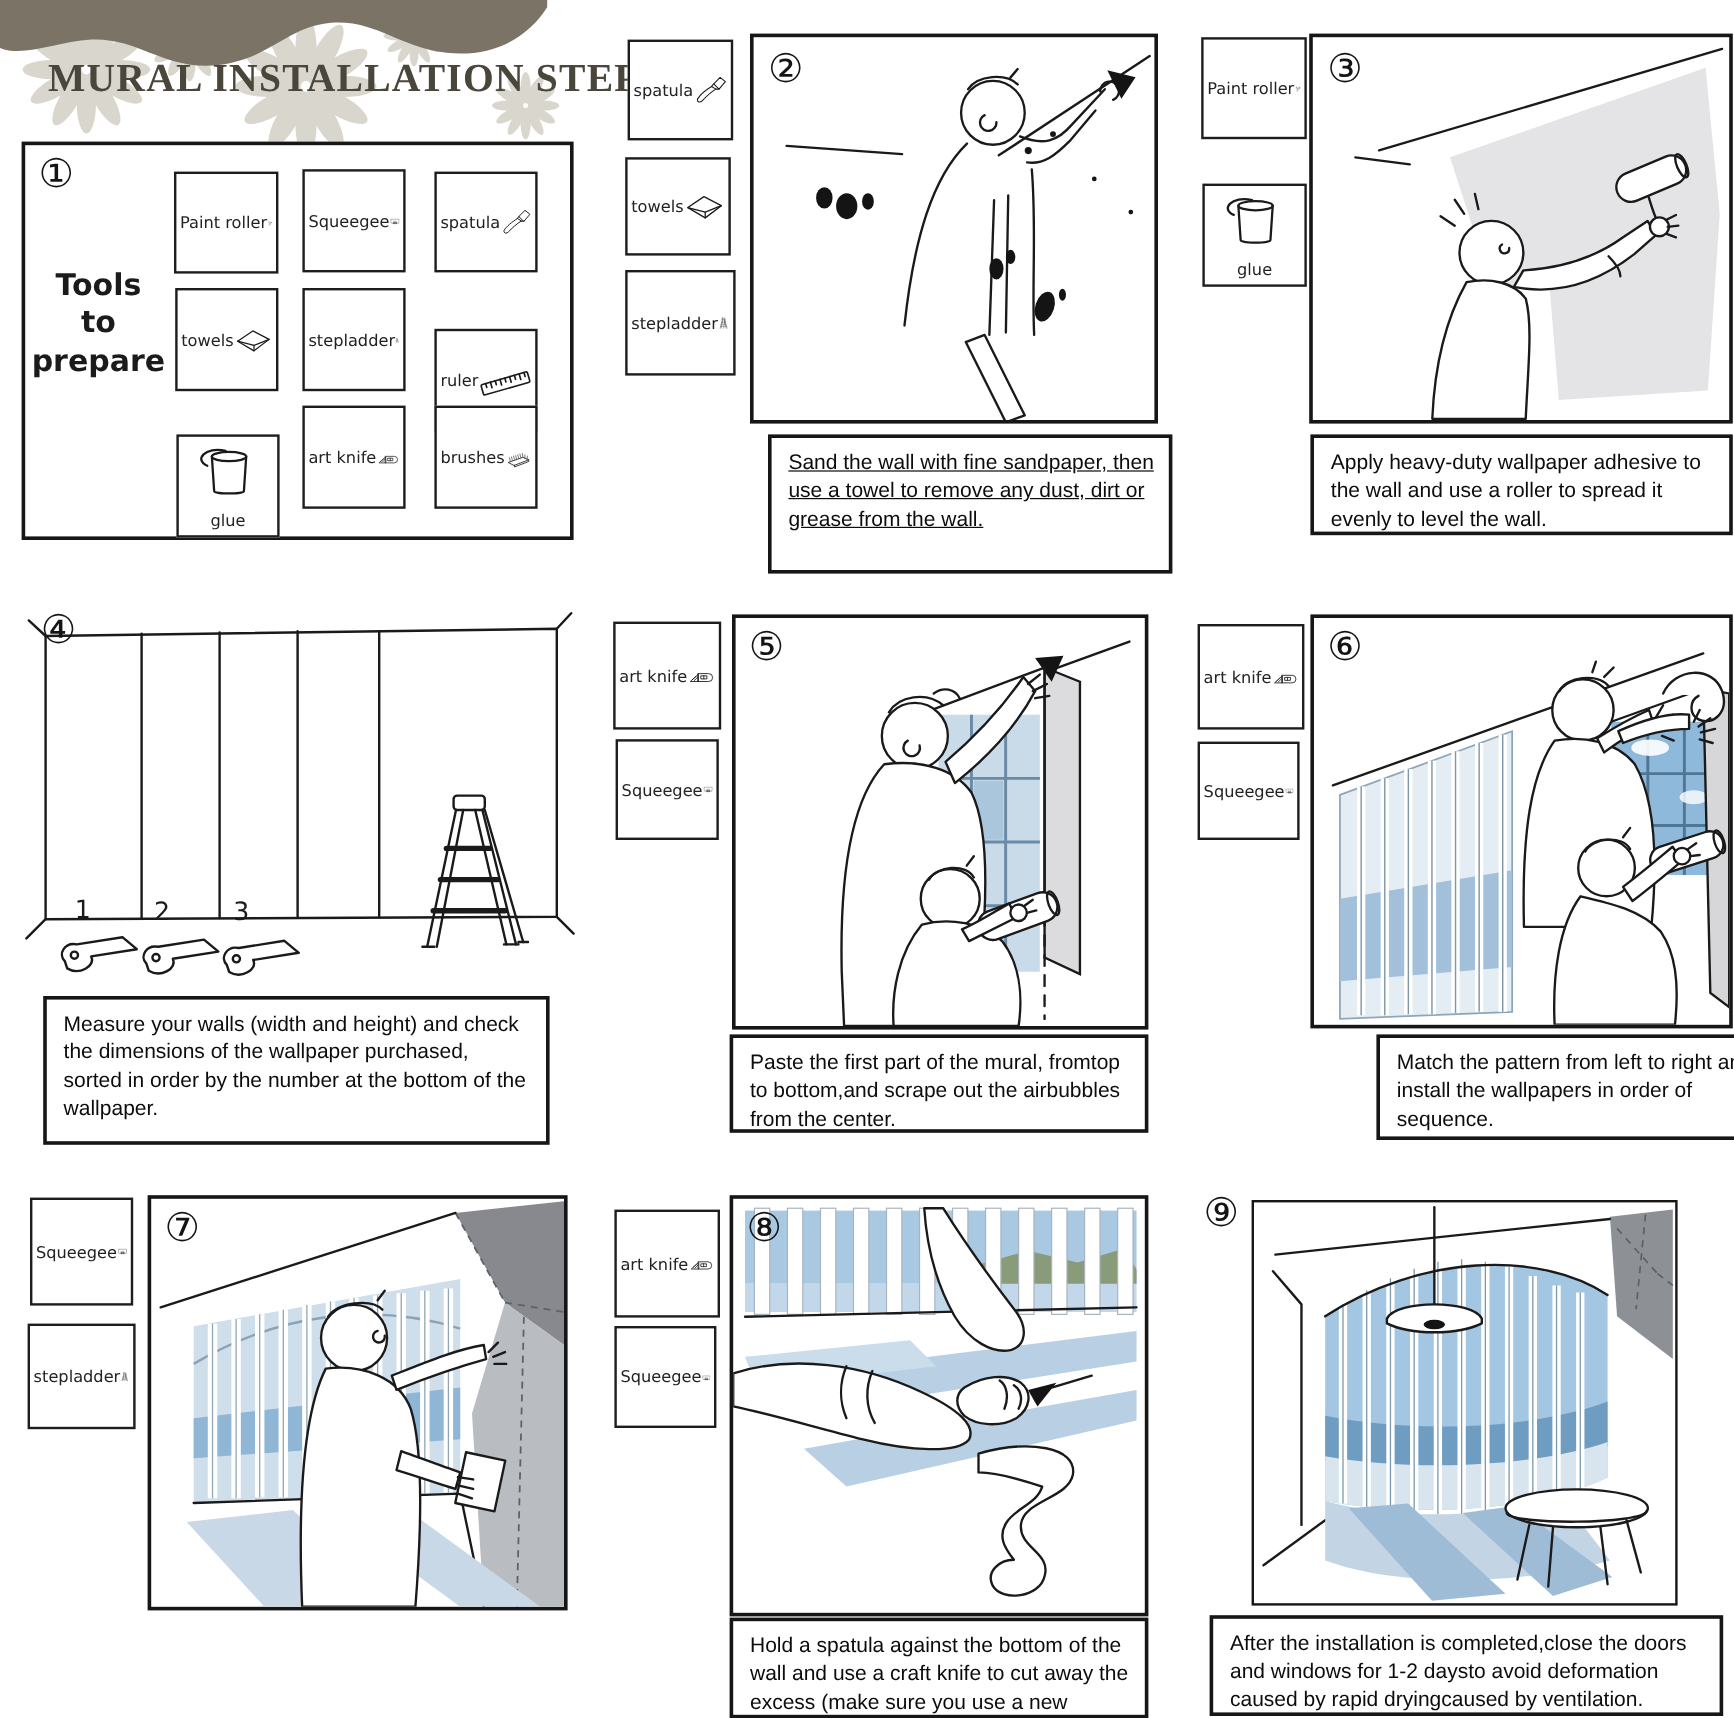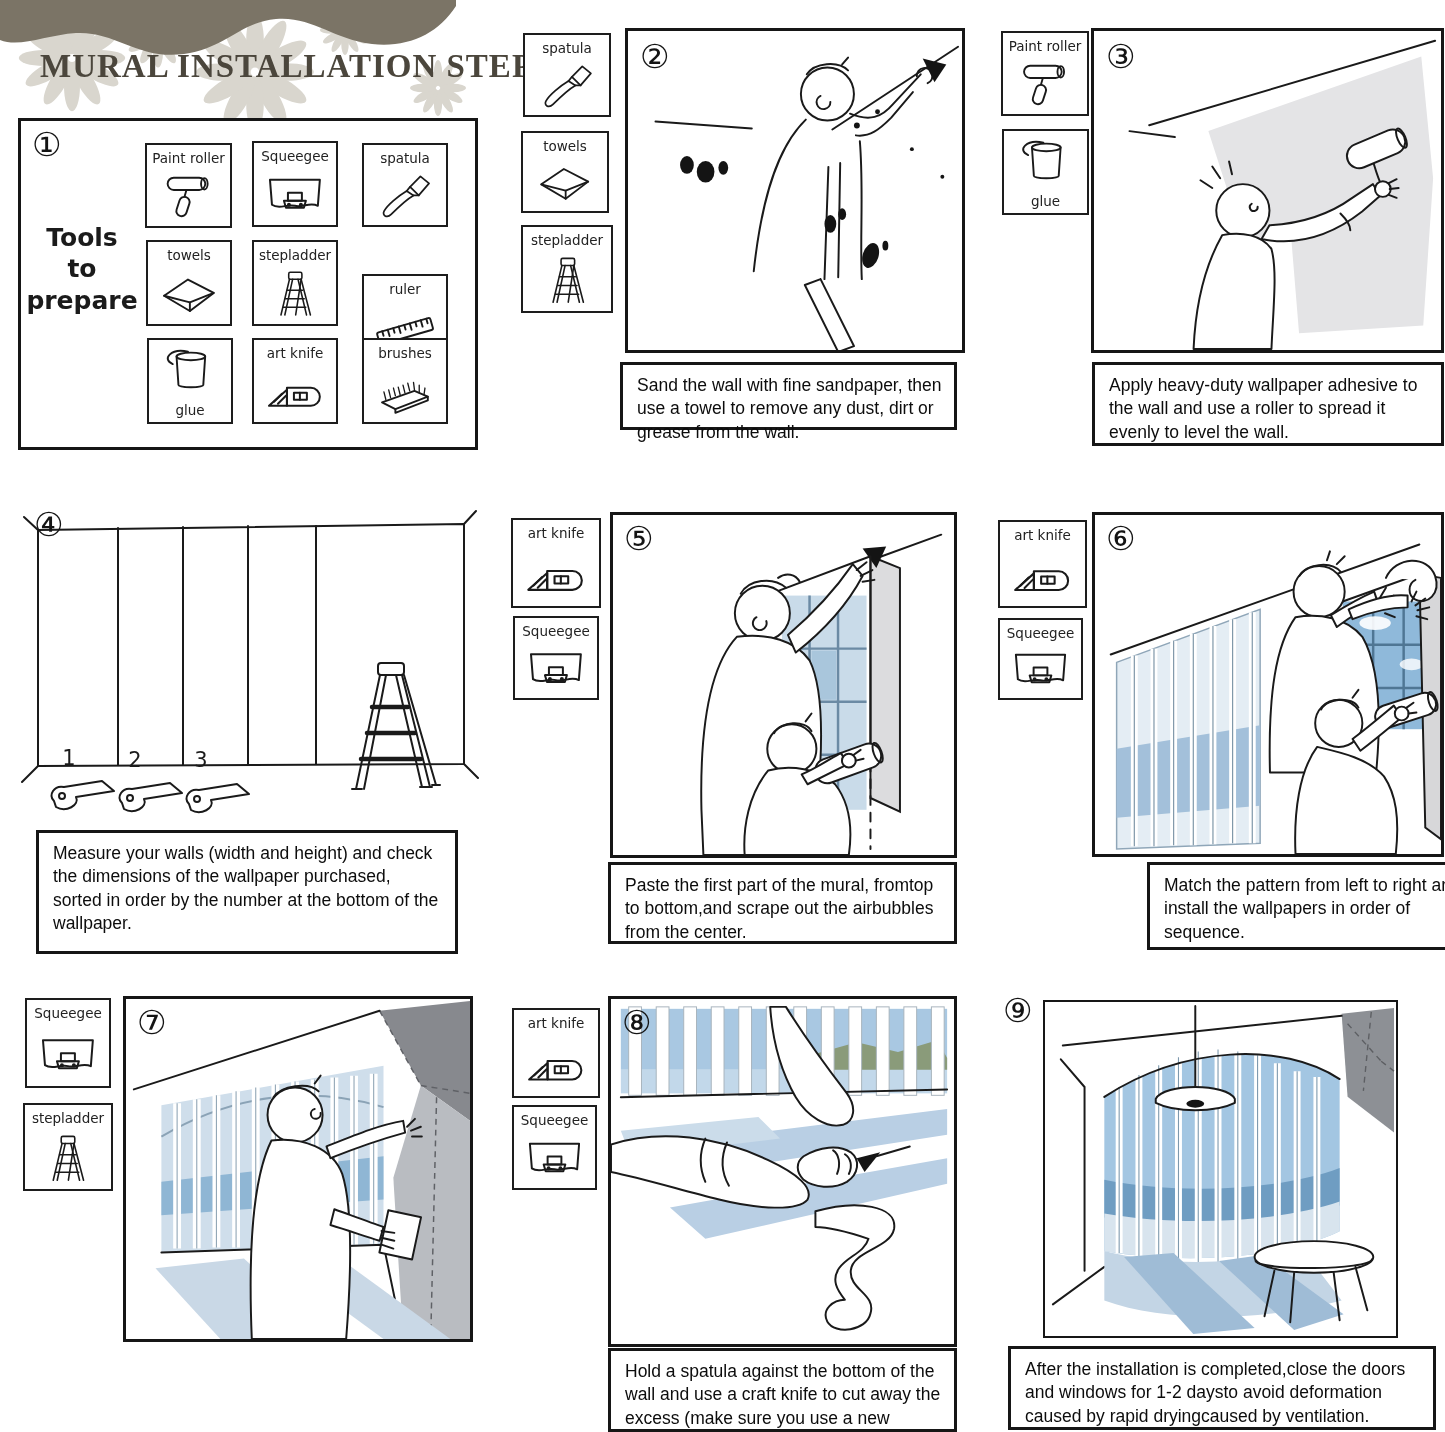--- a/index.html
+++ b/index.html
@@ -5,23 +5,23 @@
   html,body{margin:0;padding:0;background:#ffffff;}
   #poster{position:relative;width:1445px;height:1432px;background:#fff;overflow:hidden;
           font-family:"Liberation Sans",sans-serif;color:#111;}
 
   
   .panel-frame{position:absolute;border:3px solid #161616;background:#fff;box-sizing:border-box;}
   .caption-box{position:absolute;border:3px solid #161616;background:#fff;box-sizing:border-box;
                padding:9px 12px 6px 14px;font-size:17.5px;line-height:1.33;color:#0c0c0c;
                font-family:"Liberation Sans",sans-serif;}
   .toolbox{position:absolute;border:2.5px solid #1d1d1d;background:#fff;box-sizing:border-box;
-           display:flex;flex-direction:column;align-items:center;justify-content:space-between;
+           display:flex;flex-direction:row;align-items:center;justify-content:space-between;
            padding:5px 3px 4px 3px;}
-  .toolbox.rev{flex-direction:column-reverse;}
+  .toolbox.rev{flex-direction:column-reverse;margin-top:24px;}
   .toolbox .tl{font-size:13.5px;color:#222;font-family:"DejaVu Sans",sans-serif;white-space:nowrap;}
   .toolbox svg.ticon{width:84%;height:68%;}
   .badge{position:absolute;font-family:"DejaVu Sans",sans-serif;font-size:33px;line-height:1;color:#141414;}
   .illu{position:absolute;inset:0;width:100%;height:100%;}
 
   
   .ln{stroke:#1a1a1a;stroke-width:2;fill:none;stroke-linecap:round;stroke-linejoin:round;}
   .fw{fill:#ffffff;stroke:#1a1a1a;stroke-width:2;stroke-linejoin:round;stroke-linecap:round;}
   .fb{fill:#141414;stroke:none;}
 
@@ -227,21 +227,21 @@
       <ellipse class="fb" cx="218" cy="186" rx="4" ry="6"></ellipse>
       <ellipse class="fb" cx="247" cy="228" rx="8" ry="13" transform="rotate(18 247 228)"></ellipse>
       <ellipse class="fb" cx="262" cy="218" rx="3" ry="5"></ellipse>
       <circle class="fb" cx="233" cy="96" r="3"></circle>
         <circle class="fb" cx="254" cy="82" r="2.5"></circle>
       <circle class="fb" cx="289" cy="120" r="2"></circle>
         <circle class="fb" cx="320" cy="148" r="2"></circle>
     </svg>
   </div>
   <div class="badge" style="left:640px;top:40px;">②</div>
-  <div class="caption-box" style="left:620px;top:362px;width:337px;height:68px;">
+  <div class="caption-box" style="left:640px;top:362px;width:337px;height:116px;text-decoration:underline;">
     <span>Sand the wall with fine sandpaper, then use a towel to remove any dust, dirt or grease from the wall.</span>
   </div>
 
   <div class="toolbox" style="left:1001px;top:31px;width:88px;height:85px;">
     <span class="tl">Paint roller</span>
     <svg class="ticon" viewBox="0 0 64 52">
         <use href="#i-paint-roller"></use>
       </svg>
   </div>
   <div class="toolbox rev" style="left:1002px;top:129px;width:87px;height:86px;">

